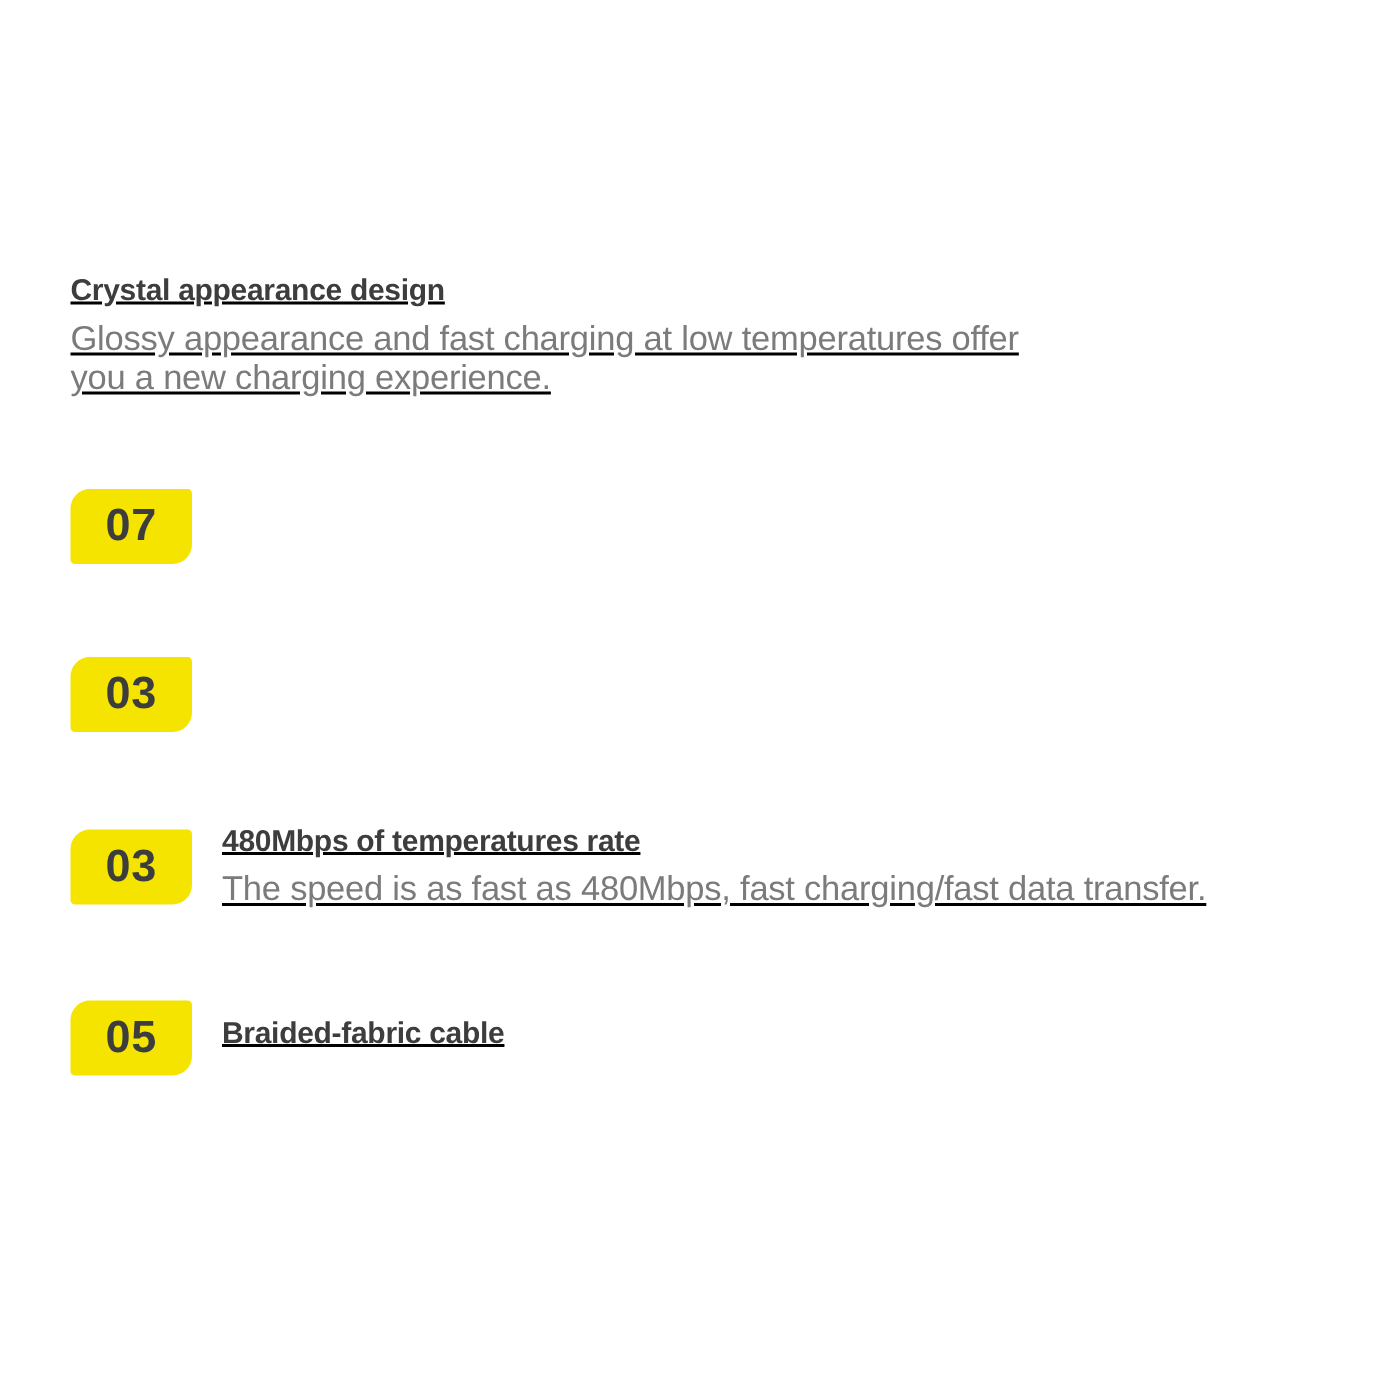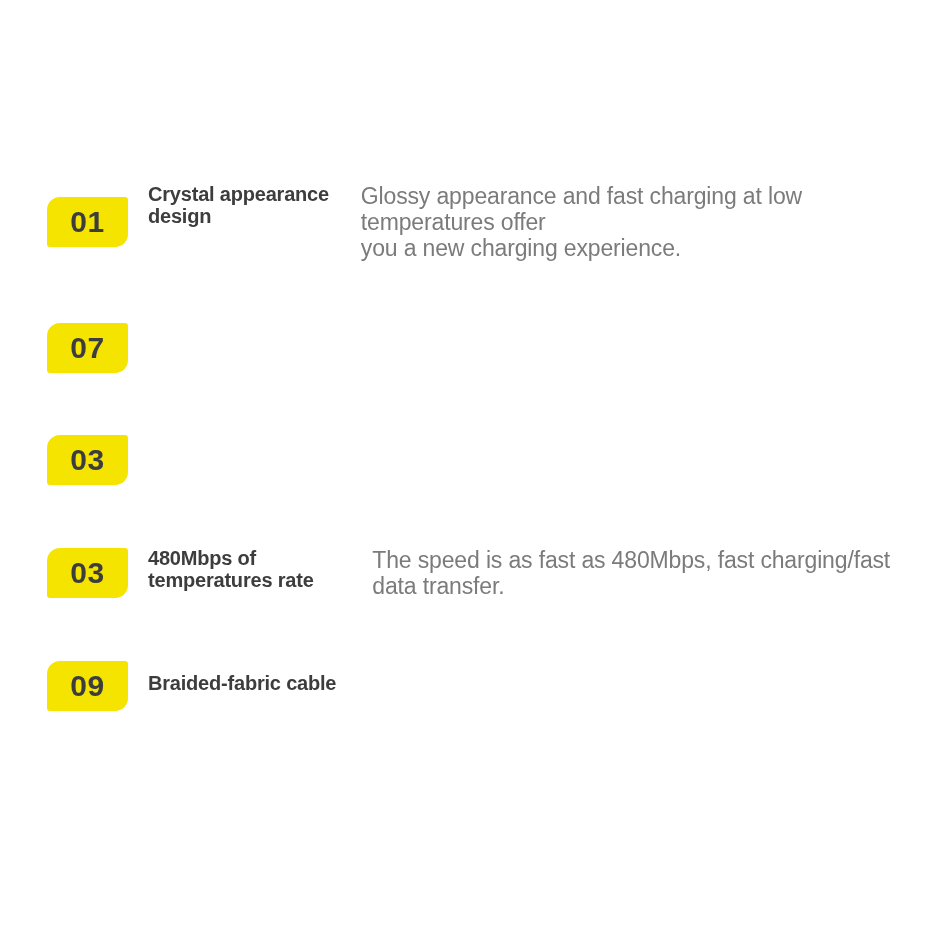--- a/index.html
+++ b/index.html
@@ -43,21 +43,22 @@
   }
   .badge .num{
     font-size:30px;
     font-weight:700;
     color:var(--badge-text,#3D3D3D);
     letter-spacing:0.5px;
     line-height:1;
   }
   .text-col{
     display:flex;
-    flex-direction:row;
+    flex-direction:column;
+    text-decoration:underline;
   }
   .feature-title{
     font-size:20px;
     font-weight:700;
     line-height:22px;
     color:var(--title-text,#3D3D3D);
     letter-spacing:-0.2px;
     margin-bottom:7px;
   }
   .feature-desc{
@@ -67,23 +68,20 @@
     letter-spacing:-0.15px;
     white-space:pre-line;
   }
 </style>
 </head>
 <body>
 
 <div class="page">
   <div class="feature-list" id="feature-list">
   <div class="feature-item">
-    <div class="badge">
-      <span class="num">01</span>
-    </div>
     <div class="text-col">
       <div class="feature-title">Crystal appearance design</div>
       <div class="feature-desc">Glossy appearance and fast charging at low temperatures offer
 you a new charging experience.</div>
     </div>
   </div>
 
   <div class="feature-item">
     <div class="badge">
       <span class="num">07</span>
@@ -101,20 +99,20 @@
       <span class="num">03</span>
     </div>
     <div class="text-col">
       <div class="feature-title">480Mbps of temperatures rate</div>
       <div class="feature-desc">The speed is as fast as 480Mbps, fast charging/fast data transfer.</div>
     </div>
   </div>
 
   <div class="feature-item">
     <div class="badge">
-      <span class="num">09</span>
+      <span class="num">05</span>
     </div>
     <div class="text-col">
       <div class="feature-title">Braided-fabric cable</div>
     </div>
   </div>
 </div>
 </div>
 
 </body></html>

